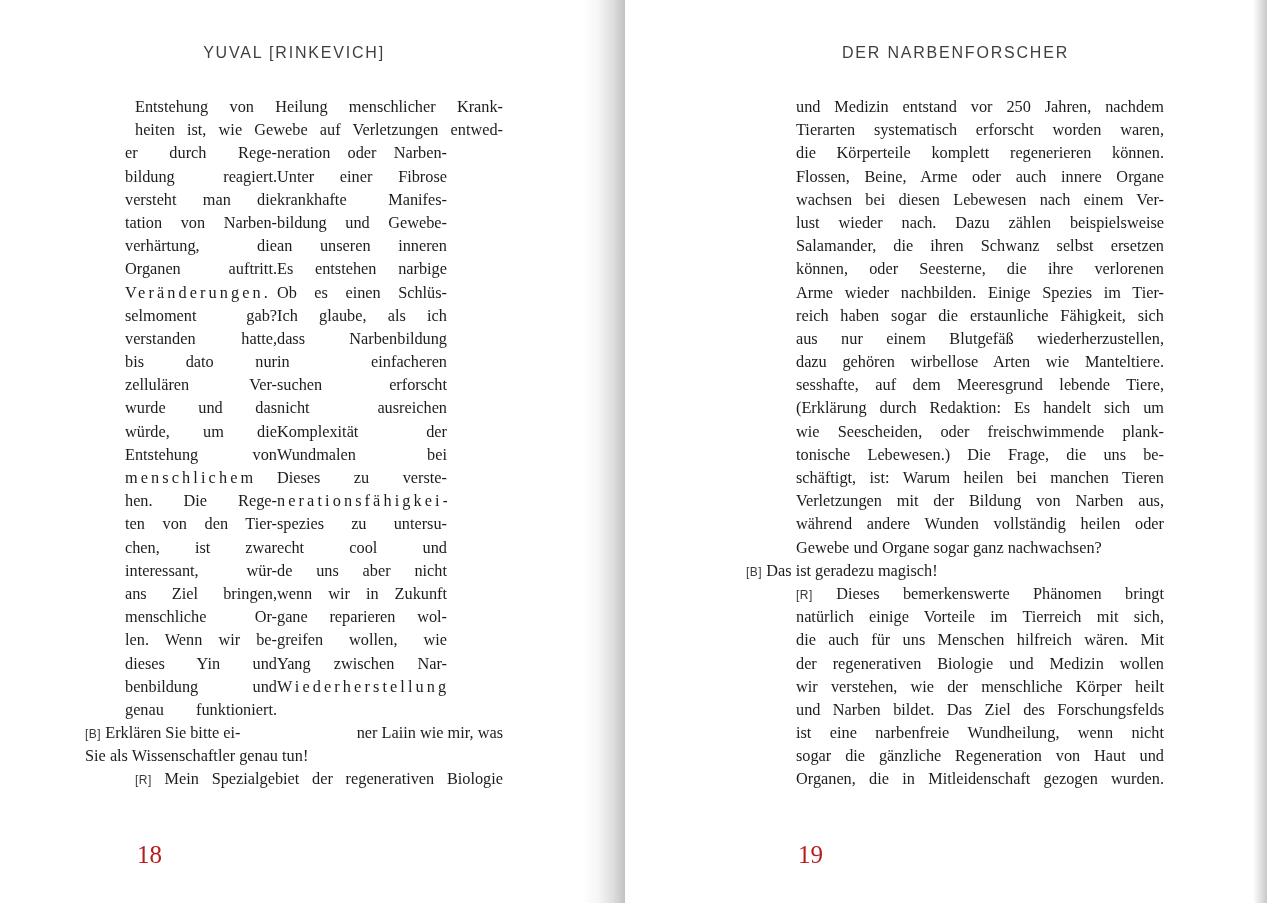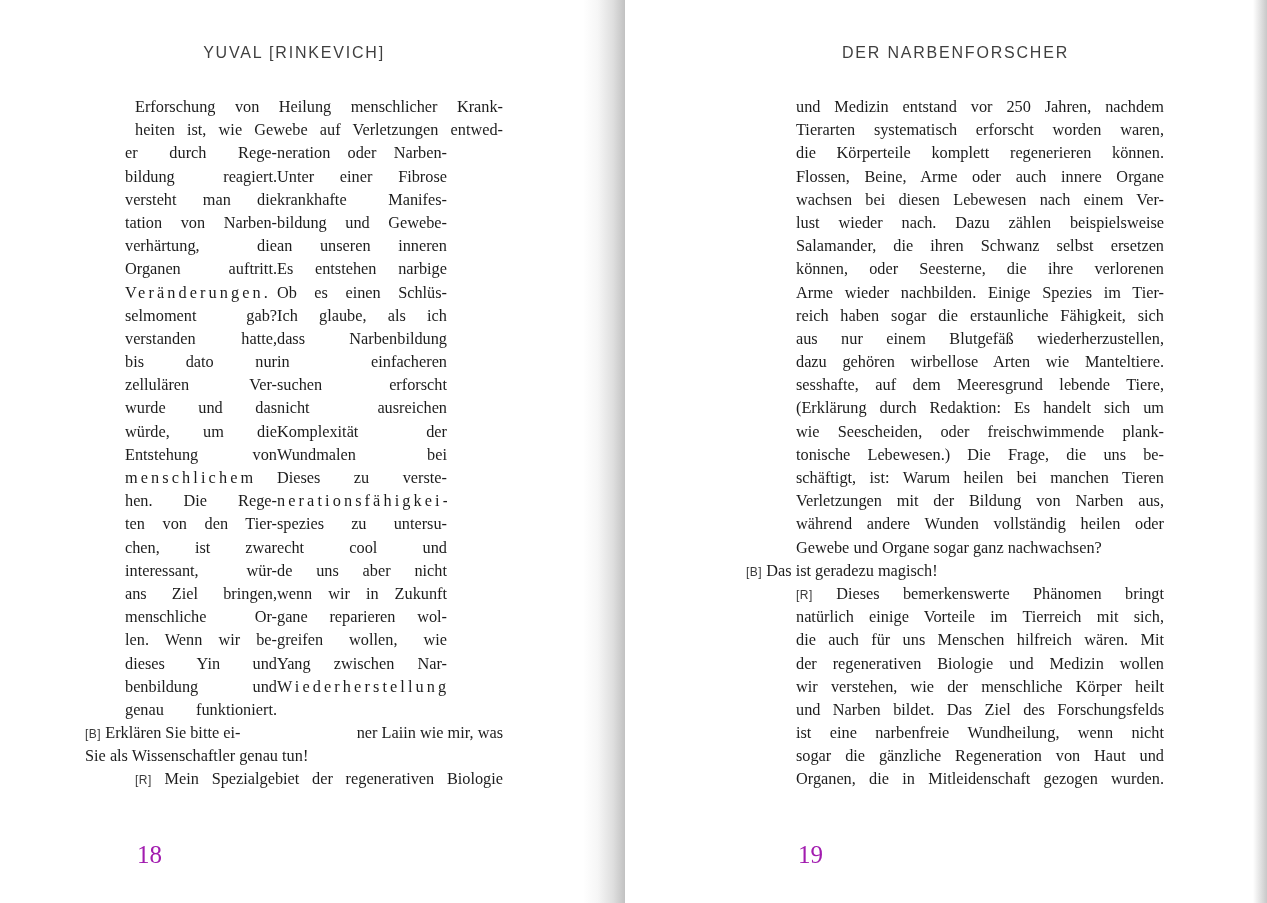--- a/index.html
+++ b/index.html
@@ -45,35 +45,35 @@
 
   .split { display:flex; justify-content:space-between; width:418px;text-align:right; }
 
   .marker {
     font-family:"Liberation Sans",sans-serif; font-size:12px;
     color:#3a3a3a; letter-spacing:.5px;
   }
 
   .pagenum {
     position:absolute; top:841px;
-    font-family:"Liberation Serif",serif; font-size:25px; color:#a21caf;
+    font-family:"Liberation Serif",serif; font-size:25px; color:#b91c1c;
   }
   .page-left  .pagenum { left:137px; }
   .page-right .pagenum { left:173px; }
 </style>
 </head>
 <body>
 
 <div class="stage">
 
   <div class="page page-left">
     <div class="running-header">YUVAL [RINKEVICH]</div>
     <div class="textblock">
       <div id="left-intro">
-          <div class="line j ind">Erforschung von Heilung menschlicher Krank-</div>
+          <div class="line j ind">Entstehung von Heilung menschlicher Krank-</div>
           <div class="line j ind">heiten ist, wie Gewebe auf Verletzungen entwed-</div>
         </div>
       <div class="cols">
         <div id="col-left" class="col-l">
             <div class="line j">er durch Rege-</div>
             <div class="line j">bildung reagiert.</div>
             <div class="line j">versteht man die</div>
             <div class="line j">tation von Narben-</div>
             <div class="line j">verhärtung, die</div>
             <div class="line j">Organen auftritt.</div>

